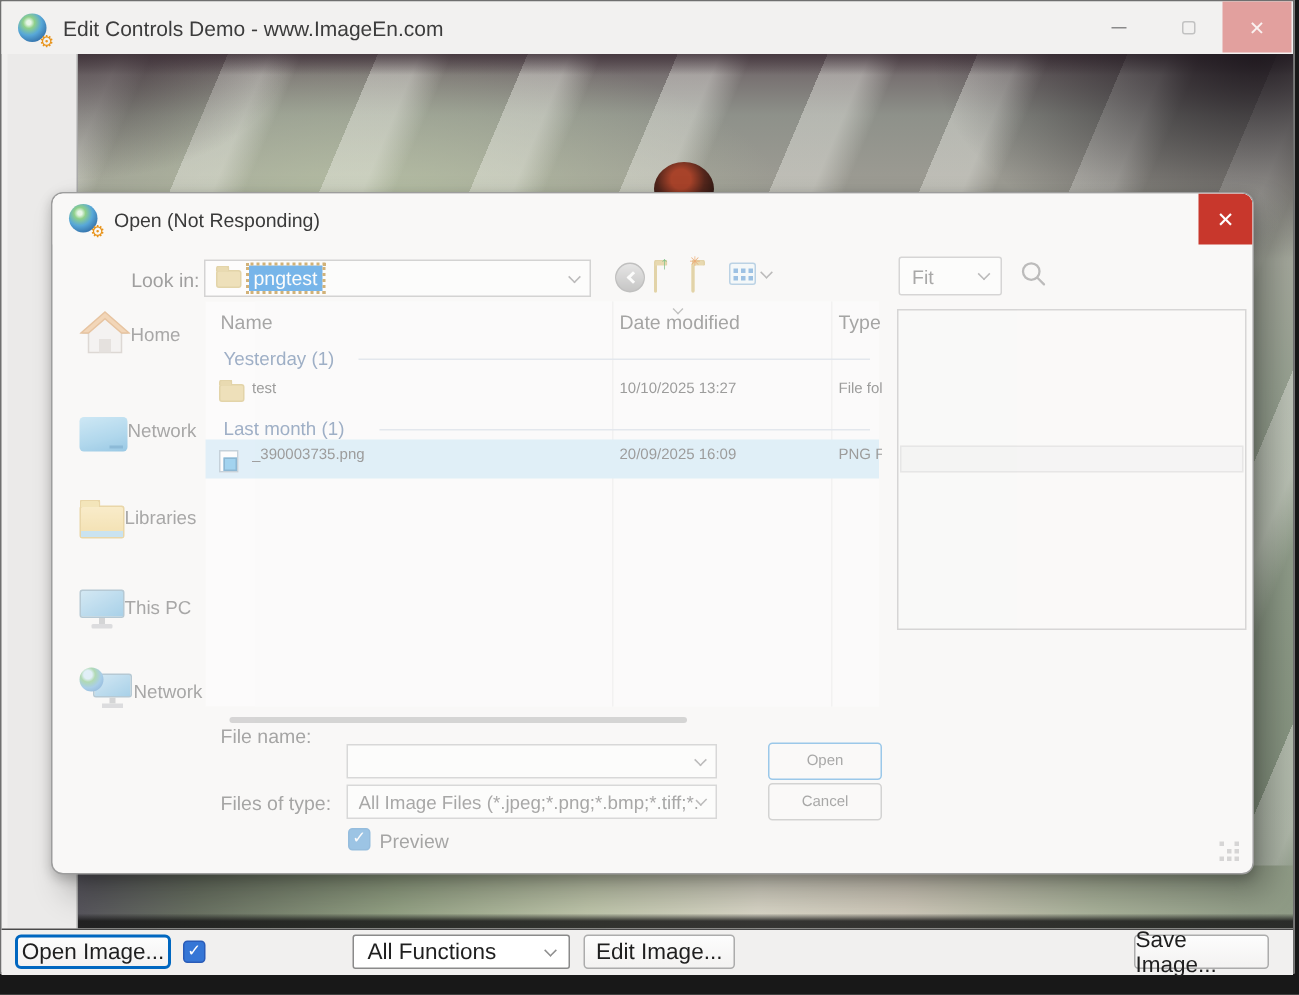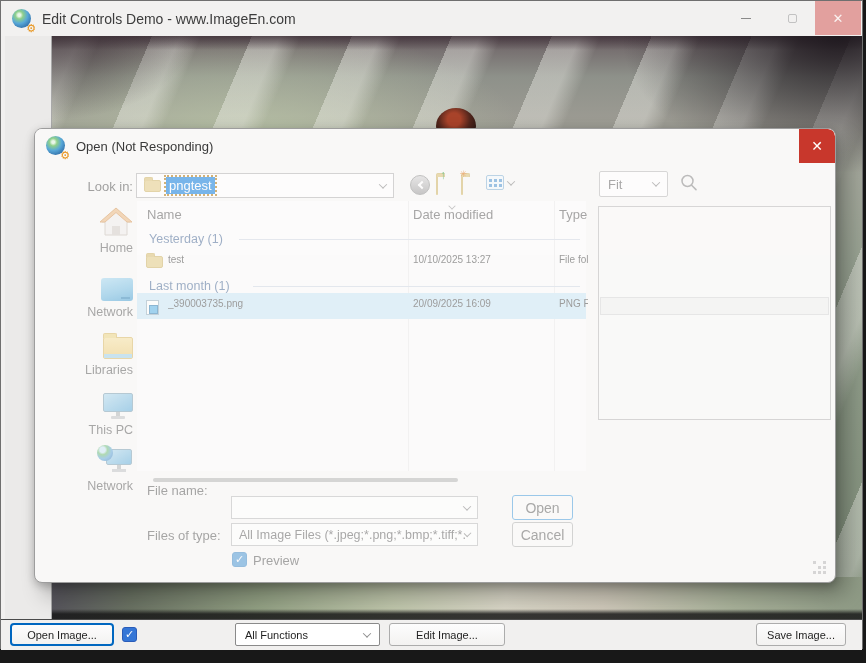--- a/index.html
+++ b/index.html
@@ -38,32 +38,32 @@
     background:radial-gradient(circle at 45% 32%, #a8432a 0 20%, #53261c 48%, #281612 78%);}
   .leaf-bottom{position:absolute;left:0;top:541px;width:100%;height:42px;
     background:
       linear-gradient(180deg, rgba(20,20,20,0) 0 32px, rgba(25,25,25,.85) 37px 100%),
       linear-gradient(96deg, #56545c 0%, #6a7263 10%, #93a184 26%, #bfc6ab 42%, #d9d6c7 56%, #cfc9ba 68%, #a9b29a 84%, #8e9a85 100%);}
 
   
   .bottom-bar{position:absolute;left:0;top:618px;width:100%;height:31px;background:#f1f0ef;
               border-top:1px solid #4a4a4a;}
   .btn{position:absolute;top:3px;height:23px;display:flex;align-items:center;justify-content:center;
-       font-size:11px;color:#1f1f1f;background:linear-gradient(#fdfdfd,#f3f2f1);
+       font-size:15px;color:#1f1f1f;background:linear-gradient(#fdfdfd,#f3f2f1);
        border:1px solid #acacac;border-radius:3px;}
   .btn-open-image{left:9px;width:104px;border:2px solid #0067c0;border-radius:4px;}
   .cb{position:absolute;display:flex;align-items:center;justify-content:center;border-radius:3px;}
   .cb-zoom{left:121px;top:7px;width:15px;height:15px;background:#3576d6;border:1px solid #2a5cb8;
            color:#fff;font-size:11px;}
   .check{line-height:1;}
   .lbl-zoom{position:absolute;left:142px;top:3px;height:23px;display:flex;align-items:center;
             font-size:15px;color:#151515;margin-top:48px;}
   .sel-functions{left:234px;width:145px;background:#fff;border:1px solid #8a8a8a;border-radius:2px;
                  justify-content:space-between;padding:0 9px;}
-  .btn-edit{left:388px;width:116px;}
+  .btn-edit{left:388px;width:101px;}
   .btn-undo{left:552px;width:103px;color:#a8a8a8;background:#f6f5f4;border-color:#dcdcdc;}
   .btn-save{left:755px;width:90px;}
 
   
   .chv{display:inline-block;width:6px;height:6px;border-right:1.4px solid #8f8f8f;
        border-bottom:1.4px solid #8f8f8f;transform:rotate(45deg) translate(-1px,-1px);}
 
   
   .dialog{position:absolute;left:34px;top:128px;width:802px;height:455px;background:#f9f8f7;
           border:1px solid #9d9d9d;border-radius:8px;overflow:hidden;
@@ -103,22 +103,22 @@
            border-radius:2px;}
   .dots{position:absolute;left:2px;top:3px;width:3px;height:3px;background:#5b9bd5;
         box-shadow:5px 0 #5b9bd5,10px 0 #5b9bd5,0 5px #5b9bd5,5px 5px #5b9bd5,10px 5px #5b9bd5;}
   .view-chv{position:absolute;left:473px;top:17px;}
 
   .fit-combo{position:absolute;left:564px;top:8px;width:69px;height:26px;background:#fff;
              border:1px solid #bdbdbd;border-radius:2px;display:flex;align-items:center;
              justify-content:space-between;padding:0 8px;font-size:13px;color:#6f6f6f;}
   .search-ico{position:absolute;left:644px;top:10px;}
 
-  .sb-item{position:absolute;left:18px;width:80px;display:flex;flex-direction:column;
-           align-items:flex-end;font-size:12.5px;color:#6d6d6d;}
+  .sb-item{position:absolute;left:18px;width:80px;display:flex;flex-direction:row;
+           align-items:center;font-size:12.5px;color:#6d6d6d;}
   .sbi-0{top:42px;} .sbi-1{top:106px;} .sbi-2{top:164px;} .sbi-3{top:224px;} .sbi-4{top:280px;}
   .sb-ico{height:32px;display:flex;align-items:flex-end;justify-content:center;margin-bottom:4px;}
   .icon-desktop{width:32px;height:23px;border-radius:3px;position:relative;
     background:linear-gradient(165deg,#aedcf2 0%,#7cc0e4 60%,#54a6d6 100%);}
   .icon-desktop::after{content:"";position:absolute;right:3px;bottom:2px;width:9px;height:2px;
     background:#3f8ec0;}
   .icon-lib{width:30px;height:22px;background:linear-gradient(#f7e3a8,#eecf7e);
     border:1px solid #ddbe6e;border-radius:2px;position:relative;}
   .icon-lib::before{content:"";position:absolute;top:-5px;left:-1px;width:12px;height:4px;
     background:#eed88e;border:1px solid #ddbe6e;border-bottom:none;border-radius:2px 2px 0 0;}
@@ -163,23 +163,23 @@
                  background:#fafaf9;border:1px solid #bdbdbd;}
   .preview-strip{position:absolute;left:1px;right:1px;top:90px;height:18px;background:#f2f2f1;
                  border:1px solid #dadada;}
 
   .form-label{position:absolute;left:112px;font-size:13px;color:#6a6a6a;}
   .fn-label{top:320px;} .ft-label{top:365px;}
   .fcombo{position:absolute;left:196px;width:247px;height:23px;background:#fff;
           border:1px solid #c2c2c2;display:flex;align-items:center;padding:0 7px;}
   .fn-combo{top:333px;} .ft-combo{top:360px;}
   .fcombo .val{font-size:12.5px;color:#6f6f6f;white-space:nowrap;overflow:hidden;flex:1 1 auto;}
-  .dlg-btn{position:absolute;left:477px;width:61px;height:25px;background:#fbfbfa;
+  .dlg-btn{position:absolute;left:477px;width:76px;height:25px;background:#fbfbfa;
            border:1px solid #b9b9b9;border-radius:3px;display:flex;align-items:center;
-           justify-content:center;font-size:14px;color:#6f6f6f;}
+           justify-content:center;font-size:10px;color:#6f6f6f;}
   .btn-dlg-open{top:332px;border-color:#58a6e0;}
   .btn-dlg-cancel{top:359px;}
   .cb-preview{left:197px;top:389px;width:15px;height:15px;background:#5a9fd8;color:#fff;
               font-size:11px;border:1px solid #4f93cc;}
   .pv-label{position:absolute;left:218px;top:390px;font-size:13px;color:#6a6a6a;}
   .grip{position:absolute;right:8px;bottom:7px;width:14px;height:14px;}
   .grip i{position:absolute;left:0;top:0;width:3px;height:3px;background:#bdbdbd;
     box-shadow:10px 0 #bdbdbd,5px 5px #bdbdbd,10px 5px #bdbdbd,0 10px #bdbdbd,5px 10px #bdbdbd,10px 10px #bdbdbd;}
 </style>
 </head>

